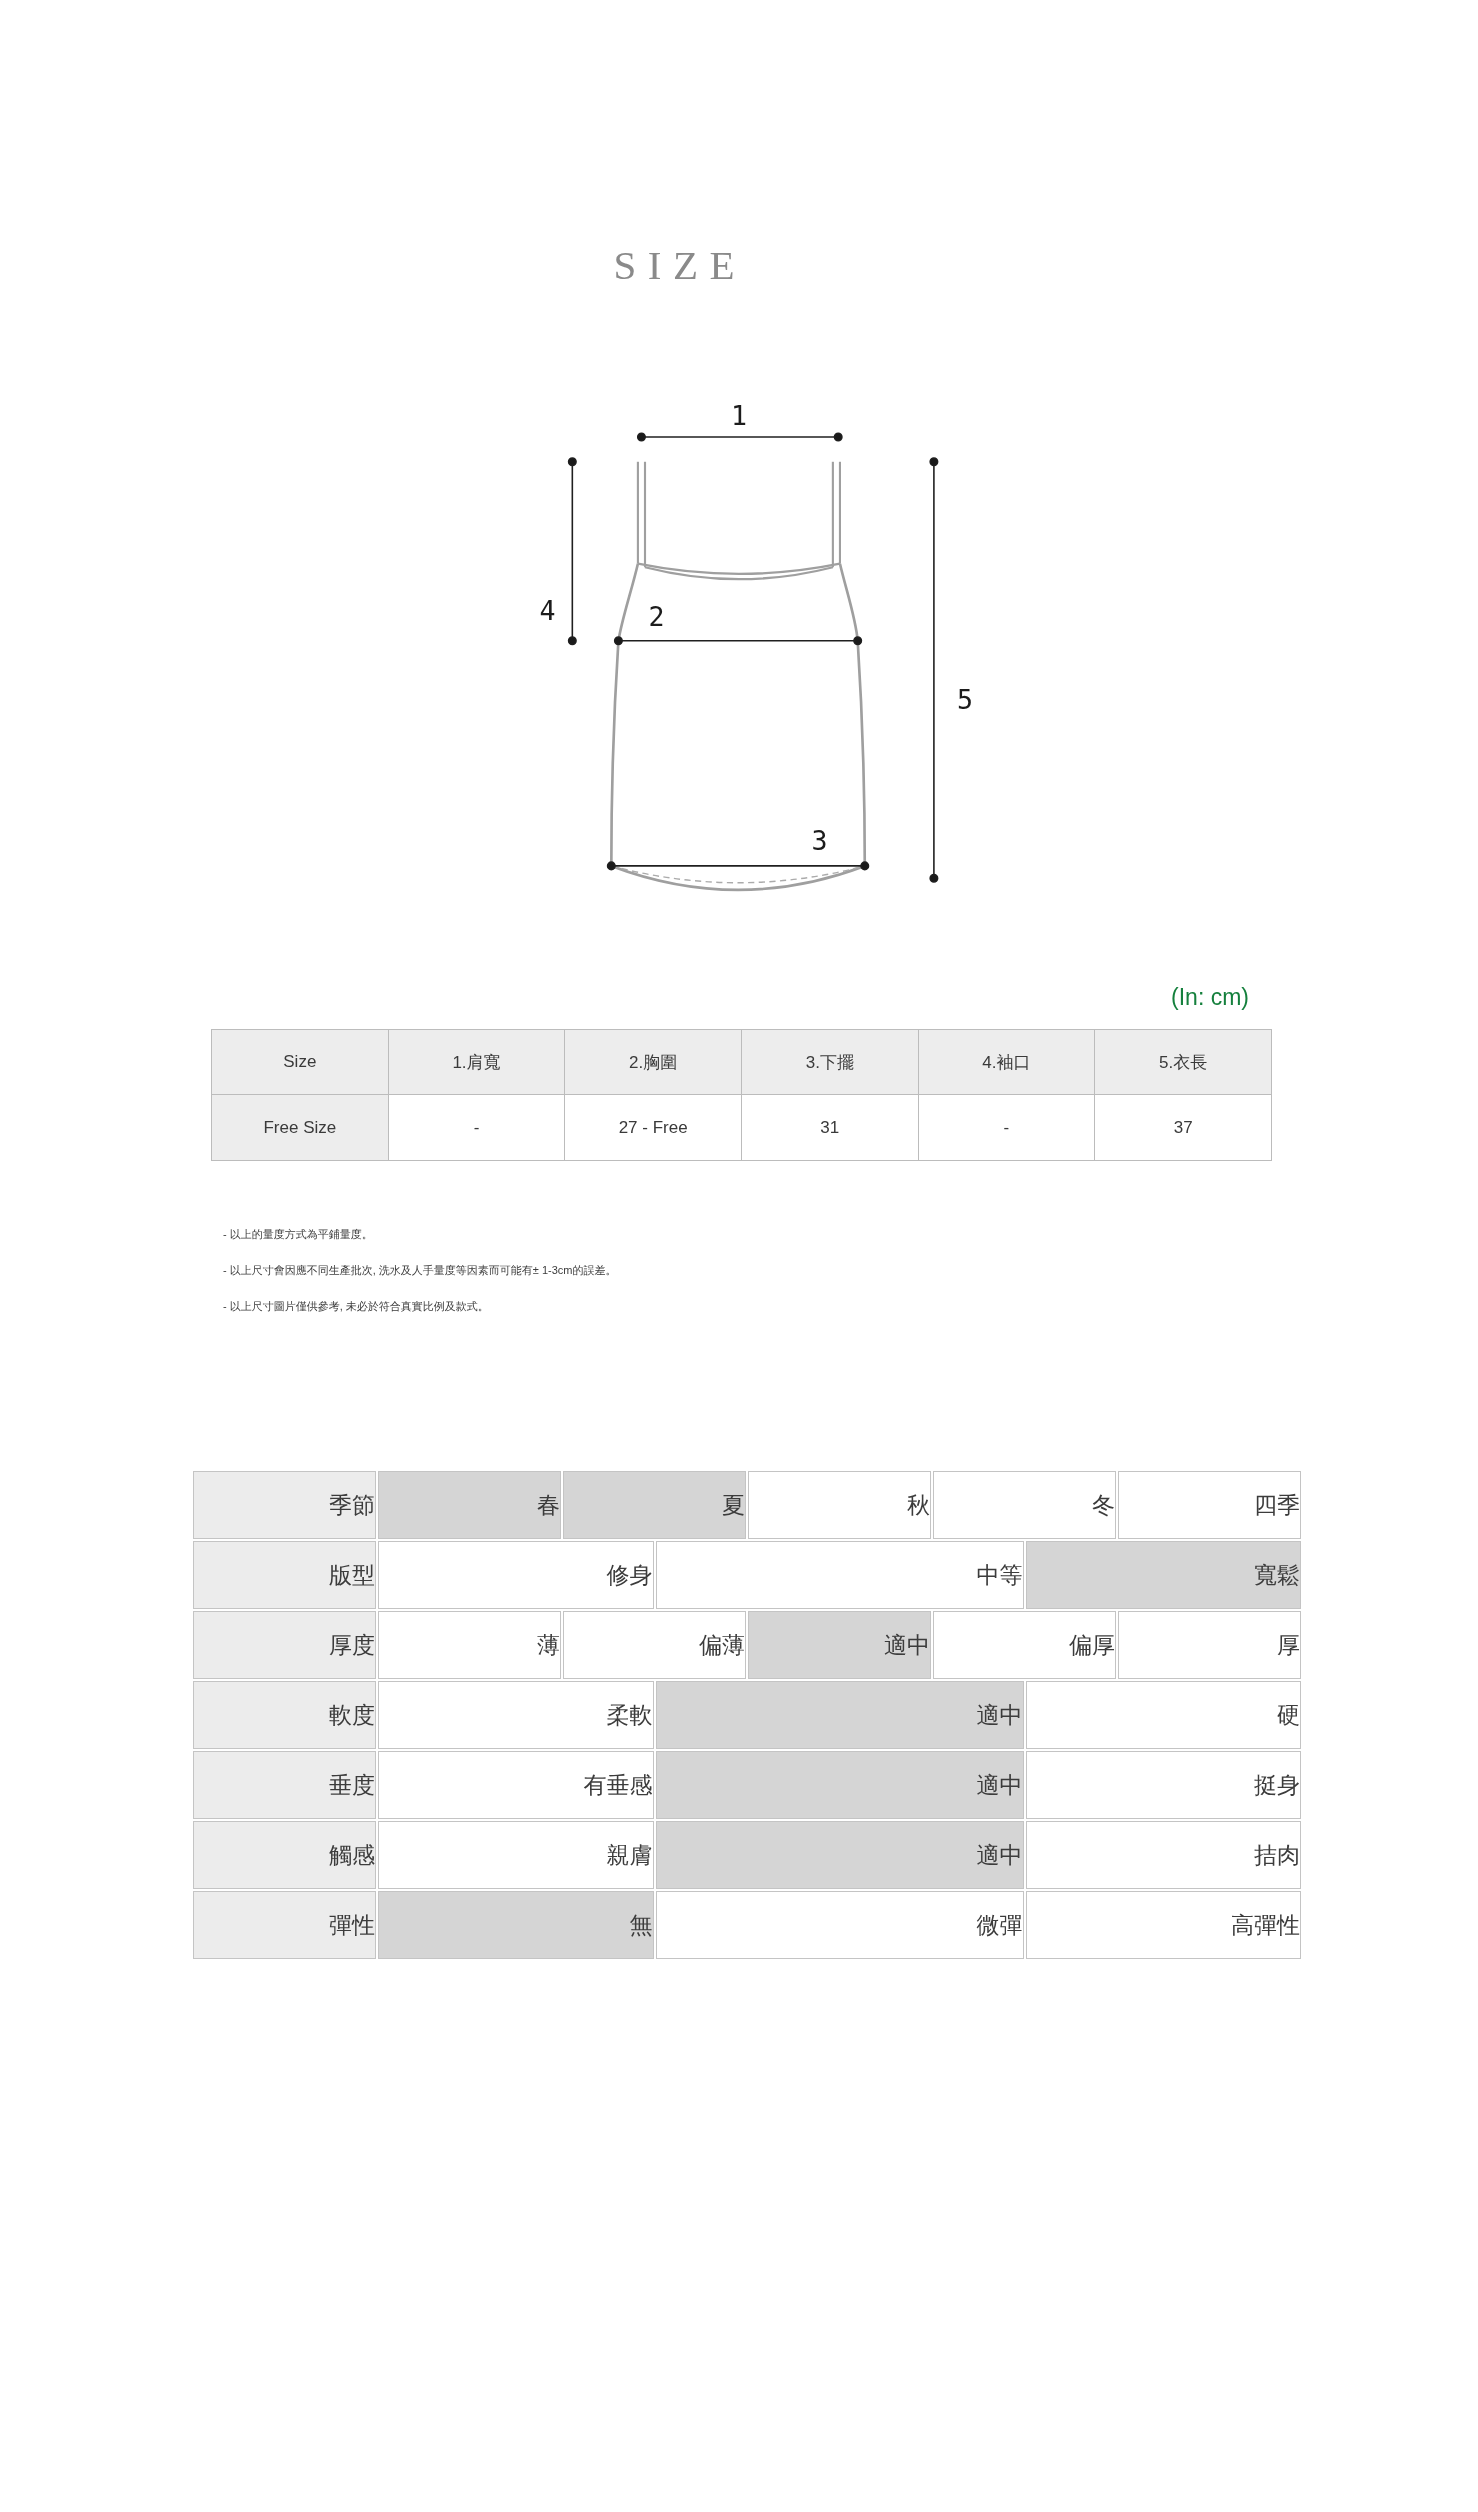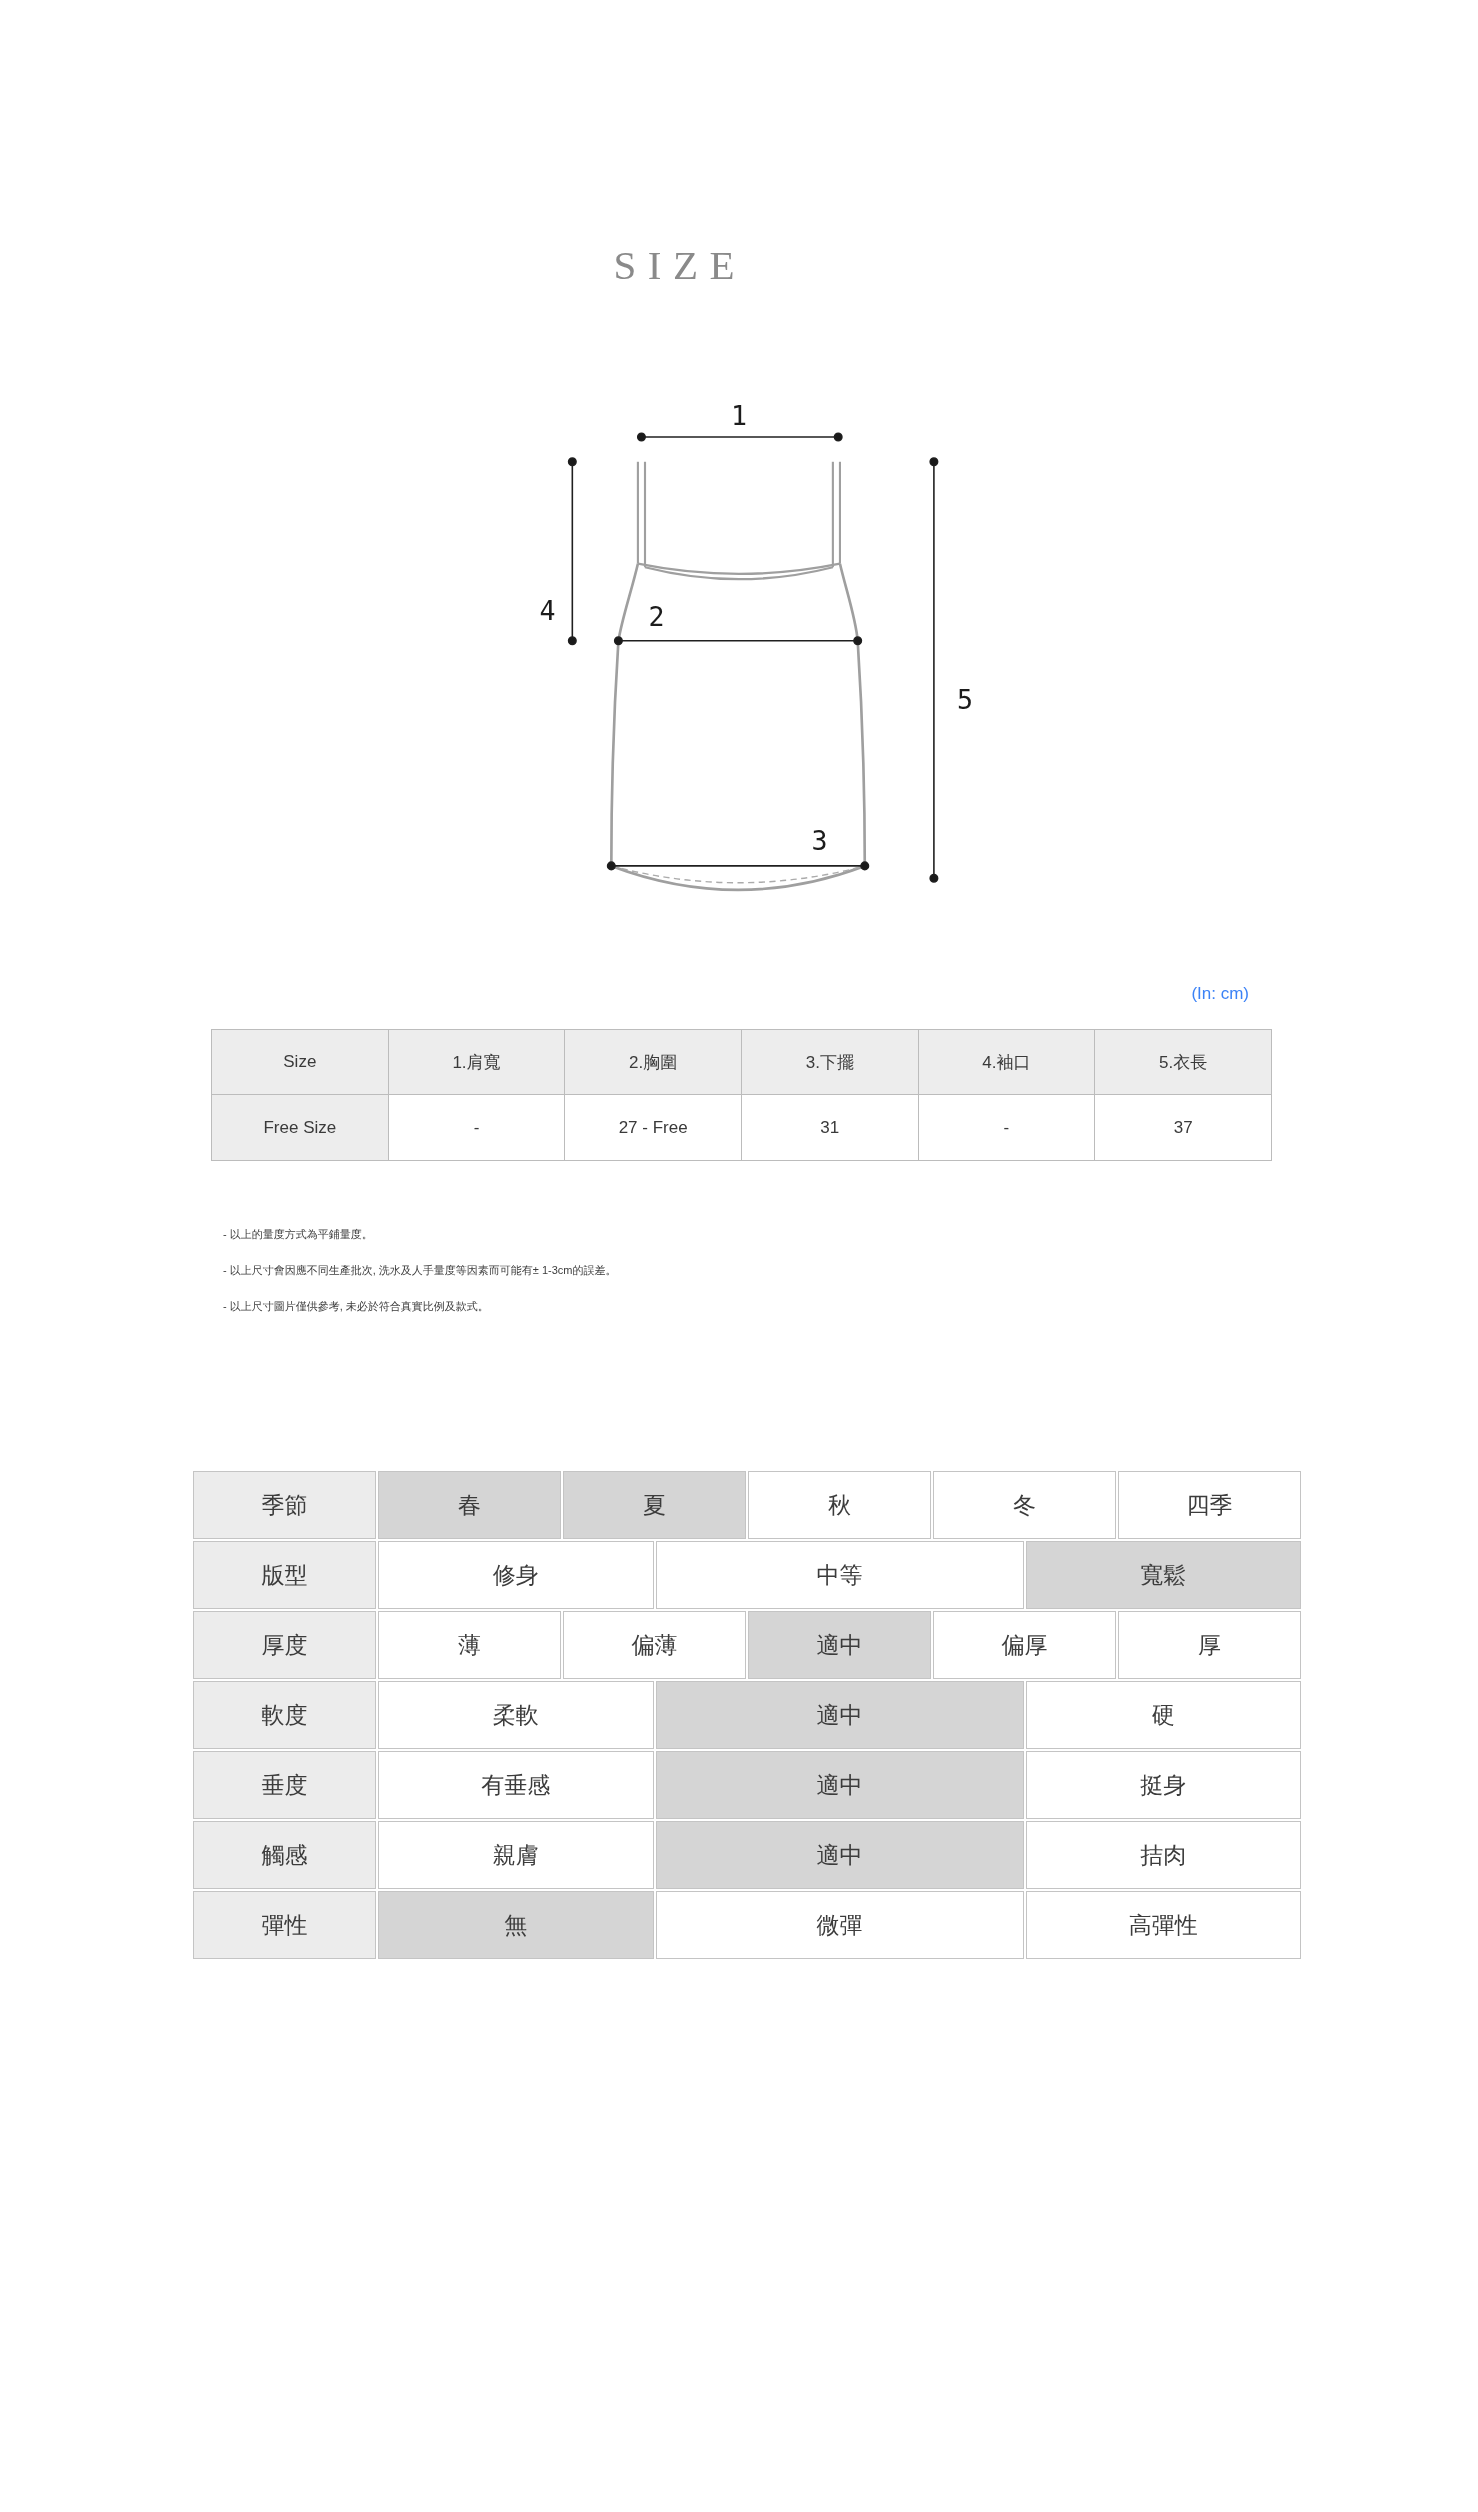--- a/index.html
+++ b/index.html
@@ -32,22 +32,22 @@
     top:390px;
     width:514px;
     height:514px;
   }
   .unit-label{
     position:absolute;
     left:211px;
     top:984px;
     width:1038px;
     text-align:right;
-    font-size:17px;
-    color:#3b82f6;
+    font-size:23px;
+    color:#15803d;
   }
   
   table.size-table{
     position:absolute;
     left:211px;
     top:1029px;
     width:1061px;
     border-collapse:collapse;
     table-layout:fixed;
     font-size:17px;
@@ -82,21 +82,21 @@
     border-collapse:separate;
     border-spacing:2.7px;
     table-layout:fixed;
     font-size:23px;
     color:#3c3c3c;
   }
   table.attr-table col{width:8.3333%;}
   table.attr-table th, table.attr-table td{
     border:0.9px solid #c4c4c4;
     height:66px;
-    text-align:center;
+    text-align:right;
     vertical-align:middle;
     font-weight:normal;
     padding:0;
     background:#ffffff;
   }
   table.attr-table th.rowhead{background:#ececec;}
   table.attr-table td.sel{background:#d5d5d5;}
 </style>
 </head>
 <body>

